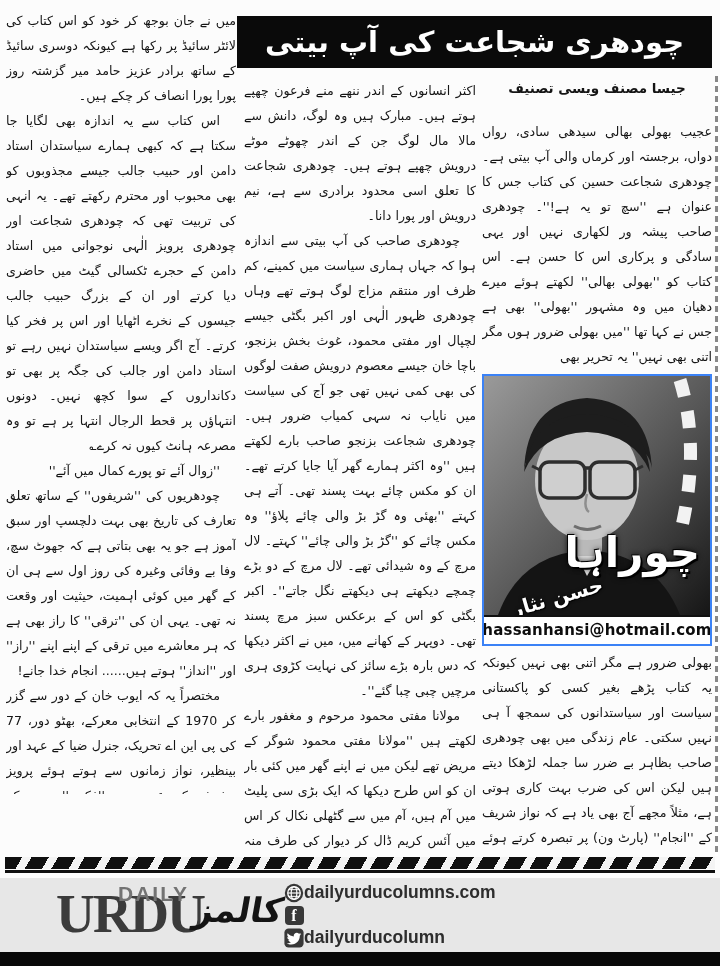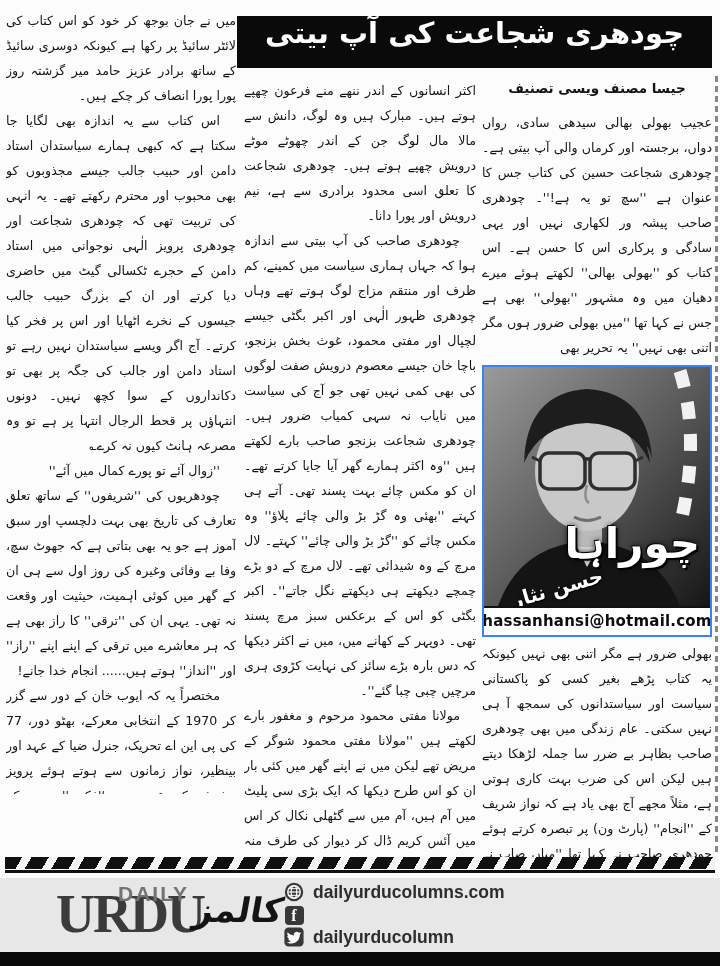--- a/index.html
+++ b/index.html
@@ -1,30 +1,30 @@
 <!DOCTYPE html>
 <html lang="ur"><head>
 <meta charset="utf-8">
 <style>
   html,body{margin:0;padding:0;background:#fff;}
   .page{position:relative;width:720px;height:966px;background:#fcfcfc;overflow:hidden;
         font-family:"DejaVu Sans",sans-serif;}
   
   .title-bar{position:absolute;left:237px;top:16px;width:475px;height:52px;background:#0a0a0a;
-        color:#fff;display:flex;justify-content:center;direction:rtl;
+        color:#fff;display:flex;align-items:center;justify-content:center;direction:rtl;
         font-size:29px;font-weight:bold;letter-spacing:0;}
   
   .col{position:absolute;direction:rtl;text-align:justify;color:#151515;font-size:12.6px;
         line-height:25px;overflow:hidden;}
   .col p{margin:0;}
   .col p + p{text-indent:16px;}
   .col-left{left:6px;top:8px;width:230px;height:786px;}
   .col-mid{left:244px;top:78px;width:232px;height:780px;}
   .col-right{left:482px;top:76px;width:230px;height:782px;}
-  .byline{text-align:center;font-weight:bold;font-size:13.5px;margin-bottom:9px;}
+  .byline{text-align:center;font-weight:bold;font-size:13.5px;margin-bottom:18px;}
   .page-edge{position:absolute;right:2px;top:76px;width:3px;height:780px;
         background:repeating-linear-gradient(180deg,#888 0 6px,#fff 6px 10px);}
   
   .photo-box{margin:5px 0 4px 0;border:2px solid #3b82f6;height:268px;position:relative;
         overflow:hidden;background:#333;}
   .photo-box svg.portrait{display:block;}
   .col-name{position:absolute;right:10px;left:8px;bottom:70px;color:#fff;font-size:42px;
         font-weight:bold;direction:rtl;text-align:right;line-height:1;
         text-shadow:2px 2px 0 #000,-1px -1px 0 #000,0 0 6px #000;}
   .signature{position:absolute;left:26px;bottom:34px;color:#fff;font-size:20px;font-weight:bold;
@@ -40,21 +40,21 @@
   .footer{position:absolute;left:0;top:878px;width:720px;height:74px;background:#e7e7e7;
         display:flex;align-items:center;}
   .logo-block{position:relative;margin-left:56px;width:190px;height:66px;flex:none;}
   .logo-urdu{position:absolute;left:0;top:2px;font-family:"Liberation Serif",serif;
         font-weight:bold;font-size:54px;line-height:60px;color:#3b3b3b;letter-spacing:-2px;}
   .logo-daily{position:absolute;left:62px;top:0;color:#737373;font-family:"Liberation Sans",sans-serif;
         font-weight:bold;font-size:21px;letter-spacing:2px;}
   .logo-kalam{position:absolute;left:138px;top:8px;font-size:34px;font-weight:bold;color:#141414;
         direction:rtl;transform:skewX(-10deg);white-space:nowrap;}
   .links-block{margin-left:38px;display:flex;flex-direction:column;gap:2px;}
-  .link-row{display:flex;align-items:flex-start;gap:9px;font-family:"Liberation Sans",sans-serif;
+  .link-row{display:flex;align-items:flex-end;font-family:"Liberation Sans",sans-serif;
         font-weight:bold;font-size:17.5px;color:#2d2d2d;cursor:pointer;}
   .sicon{width:20px;height:20px;flex:none;display:flex;align-items:center;justify-content:center;}
   .fb-badge{width:19px;height:19px;border-radius:4px;background:#383838;color:#fff;
         font-family:"Liberation Serif",serif;font-weight:bold;font-size:16px;line-height:19px;
         text-align:center;}
   .bottom-bar{position:absolute;left:0;top:952px;width:720px;height:14px;background:#080808;}
 </style>
 </head>
 <body>
 

